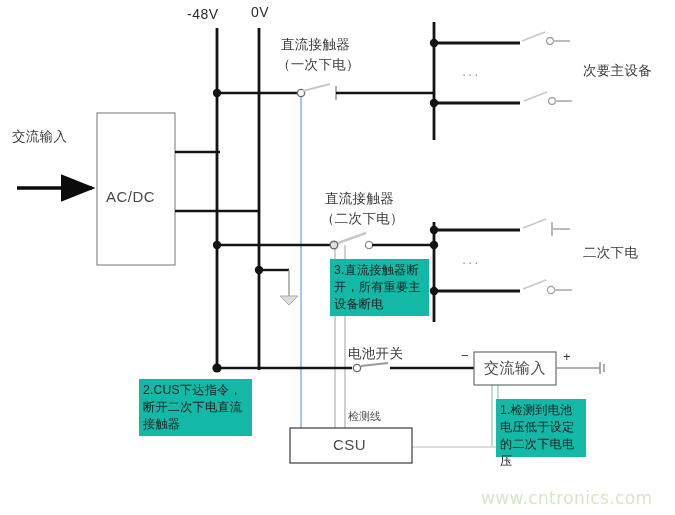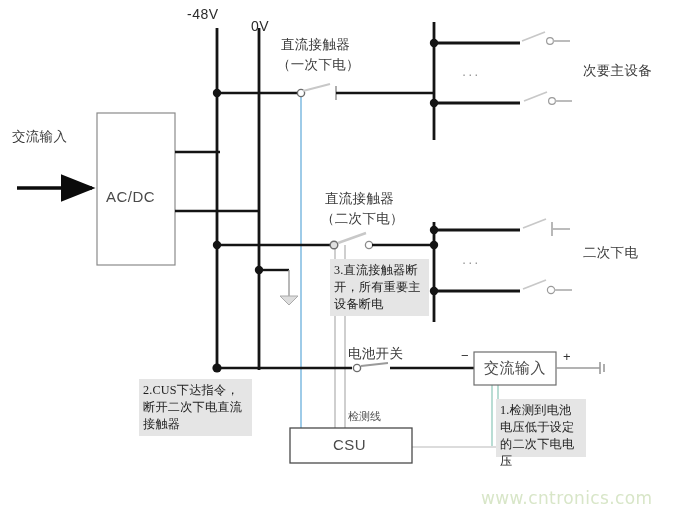--- a/index.html
+++ b/index.html
@@ -49,27 +49,27 @@
   .lbl-small {
     font-size: 11px;
     color: #555;
   }
   .lbl-sign {
     font-size: 13px;
     color: #333;
   }
   .callout {
     position: absolute;
-    background: #e5e5e5;
+    background: #14b8a6;
     color: #1d1d1d;
     font-size: 12.2px;
     line-height: 17px;
     padding: 3px 4px 4px 4px;
     box-sizing: border-box;
-    font-family: Liberation Serif, serif;
+    font-family: Liberation Sans, sans-serif;
     letter-spacing: 0.2px;
     font-weight: normal;
   }
   .watermark {
     position: absolute;
     color: #d8e6c8;
     font-size: 17px;
     letter-spacing: 0.4px;
     font-family: "DejaVu Sans", "Liberation Sans", sans-serif;
   }
@@ -174,21 +174,21 @@
 
     <line x1="556" y1="368" x2="600" y2="368" stroke="#9a9a9a" stroke-width="1.6"></line>
     <line x1="600" y1="362" x2="600" y2="374" stroke="#9a9a9a" stroke-width="1.6"></line>
     <line x1="604" y1="364" x2="604" y2="372" stroke="#9a9a9a" stroke-width="1.6"></line>
 
     <rect x="290" y="428" width="122" height="35" fill="#ffffff" stroke="#4a4a4a" stroke-width="1.3"></rect>
 
   </svg>
 
   <div class="lbl lbl-rail" style="left:187px; top:6px;">-48V</div>
-  <div class="lbl lbl-rail" style="left:251px; top:18px;">0V</div>
+  <div class="lbl lbl-rail" style="left:251px; top:4px;">0V</div>
 
   <div class="lbl lbl-cn" style="left:12px; top:128px;">交流输入</div>
 
   <div class="lbl lbl-box" style="left:106px; top:180px;margin-top:8px;">AC/DC</div>
 
   <div class="lbl lbl-cn" style="left:281px; top:36px;">直流接触器</div>
   <div class="lbl lbl-cn" style="left:277px; top:56px;">（一次下电）</div>
 
   <div class="lbl lbl-cn" style="left:325px; top:190px;">直流接触器</div>
   <div class="lbl lbl-cn" style="left:321px; top:210px;">（二次下电）</div>

